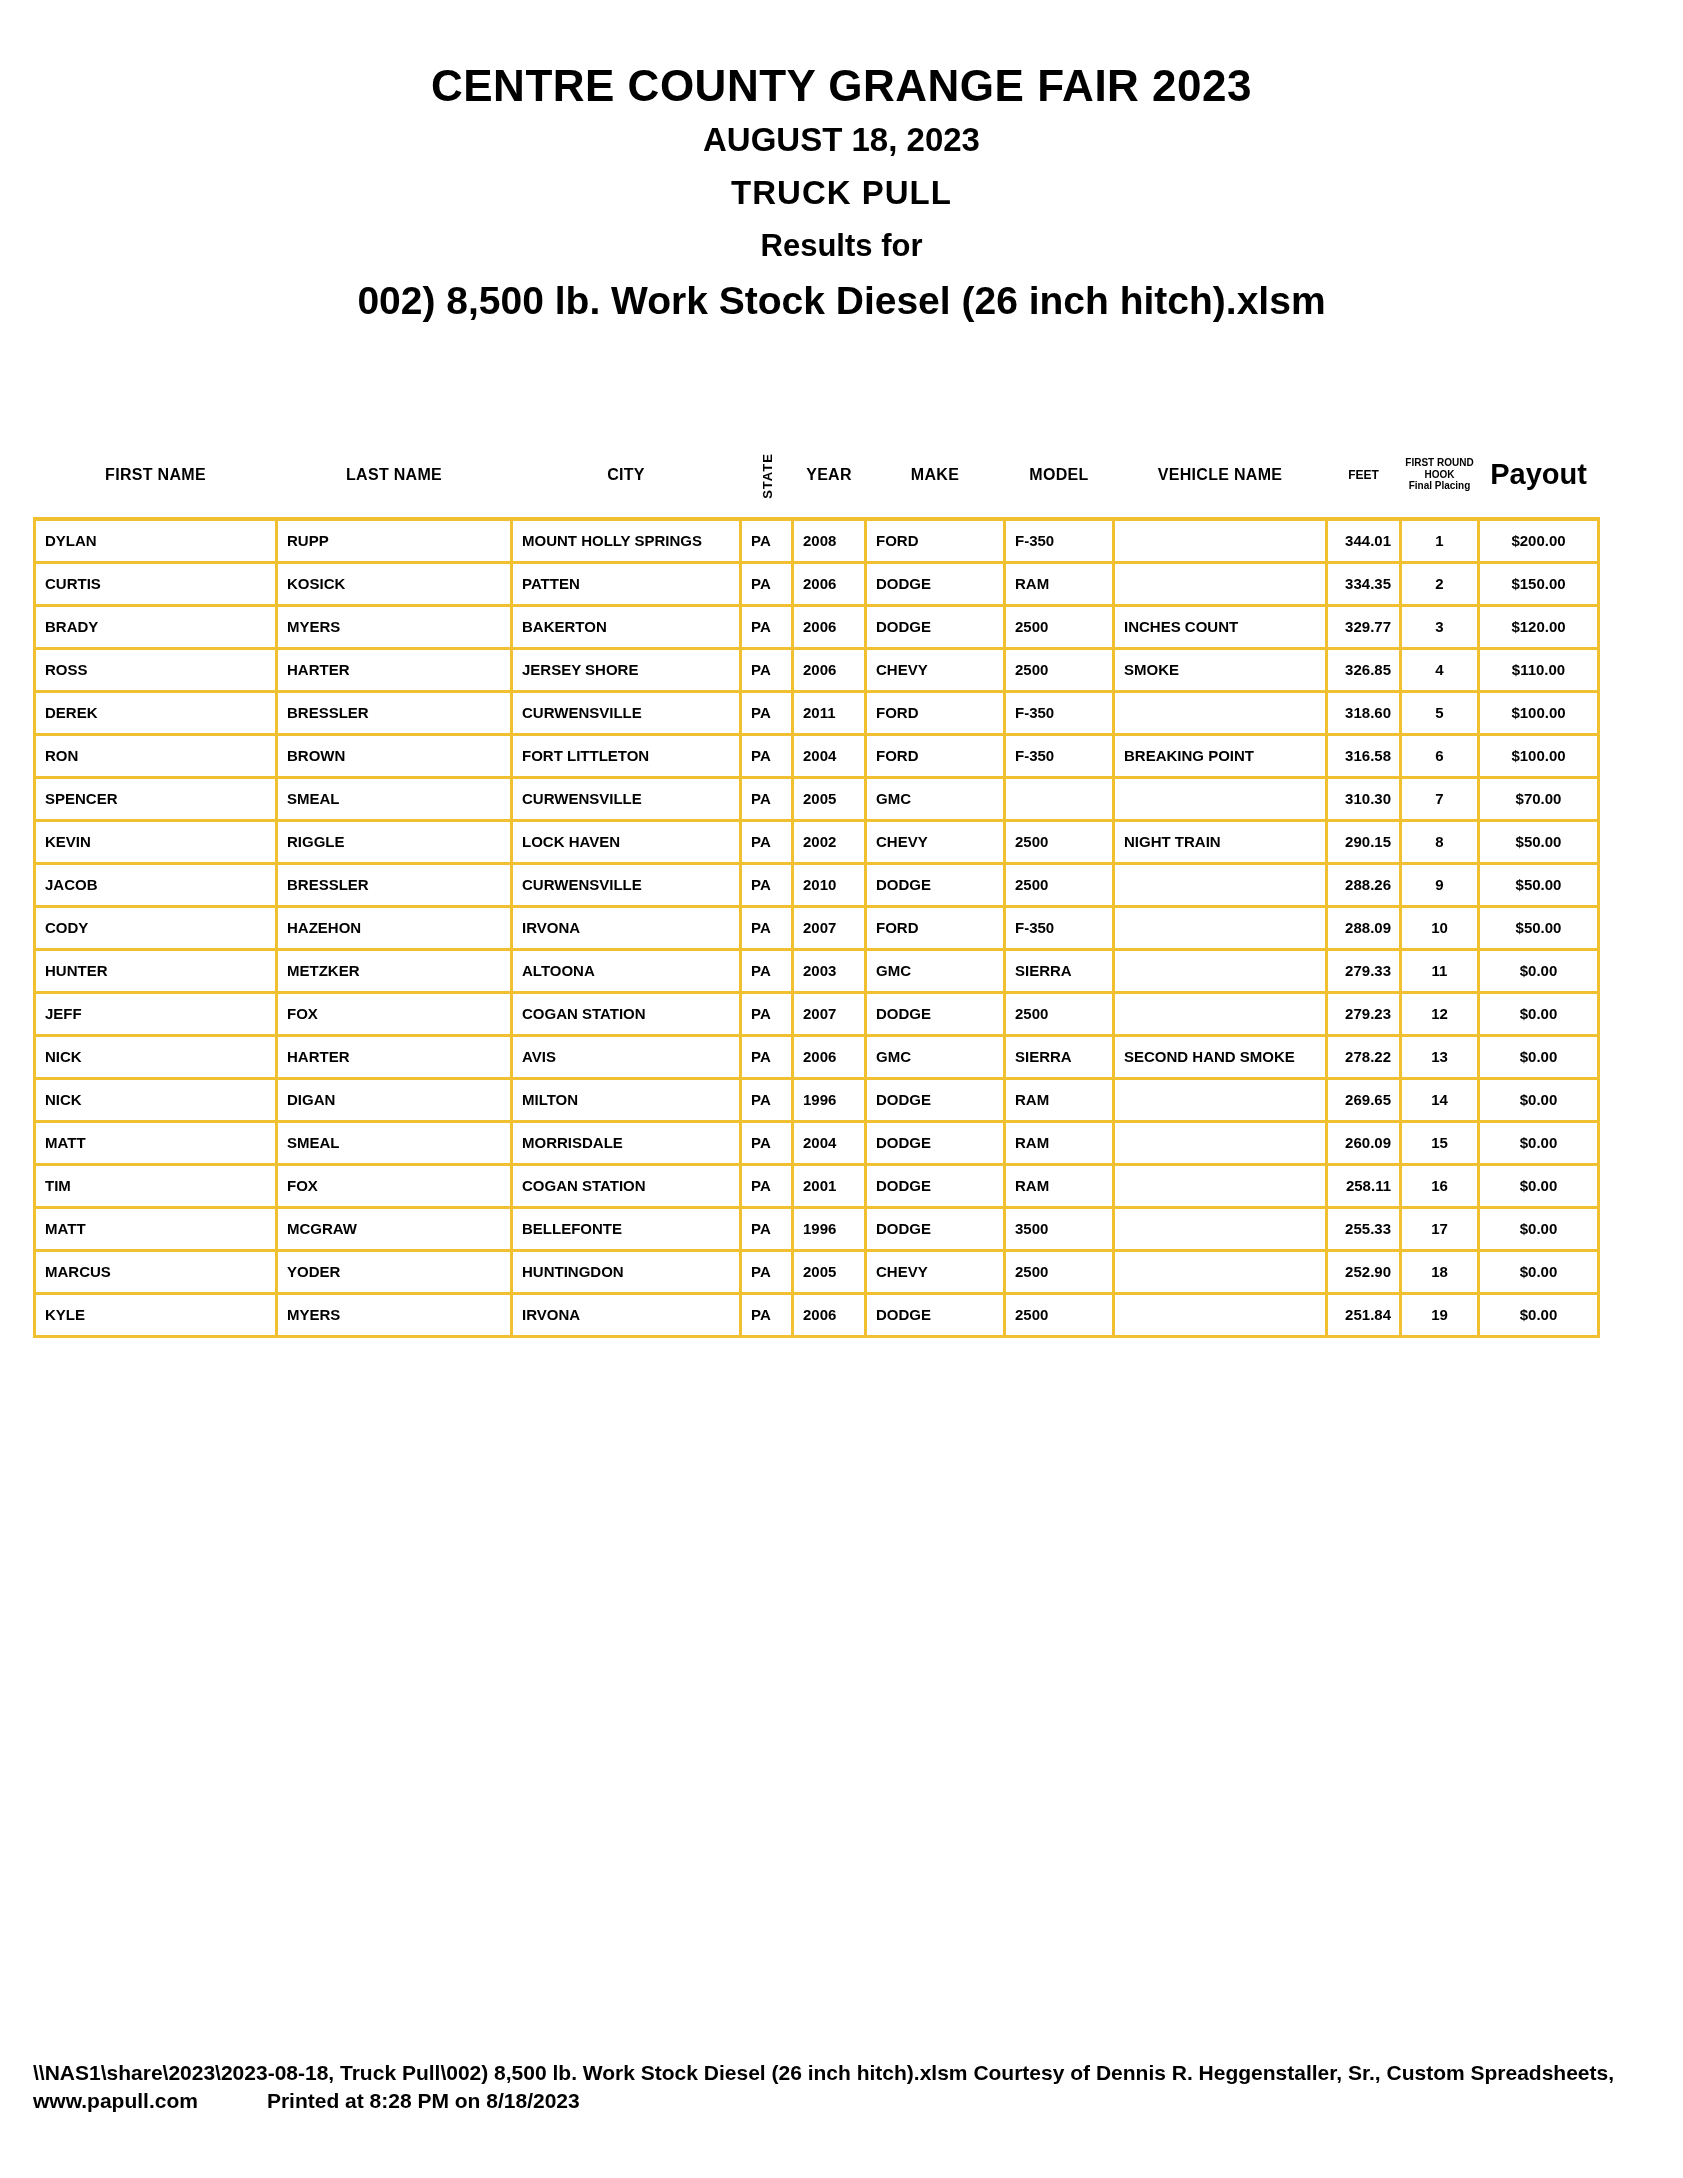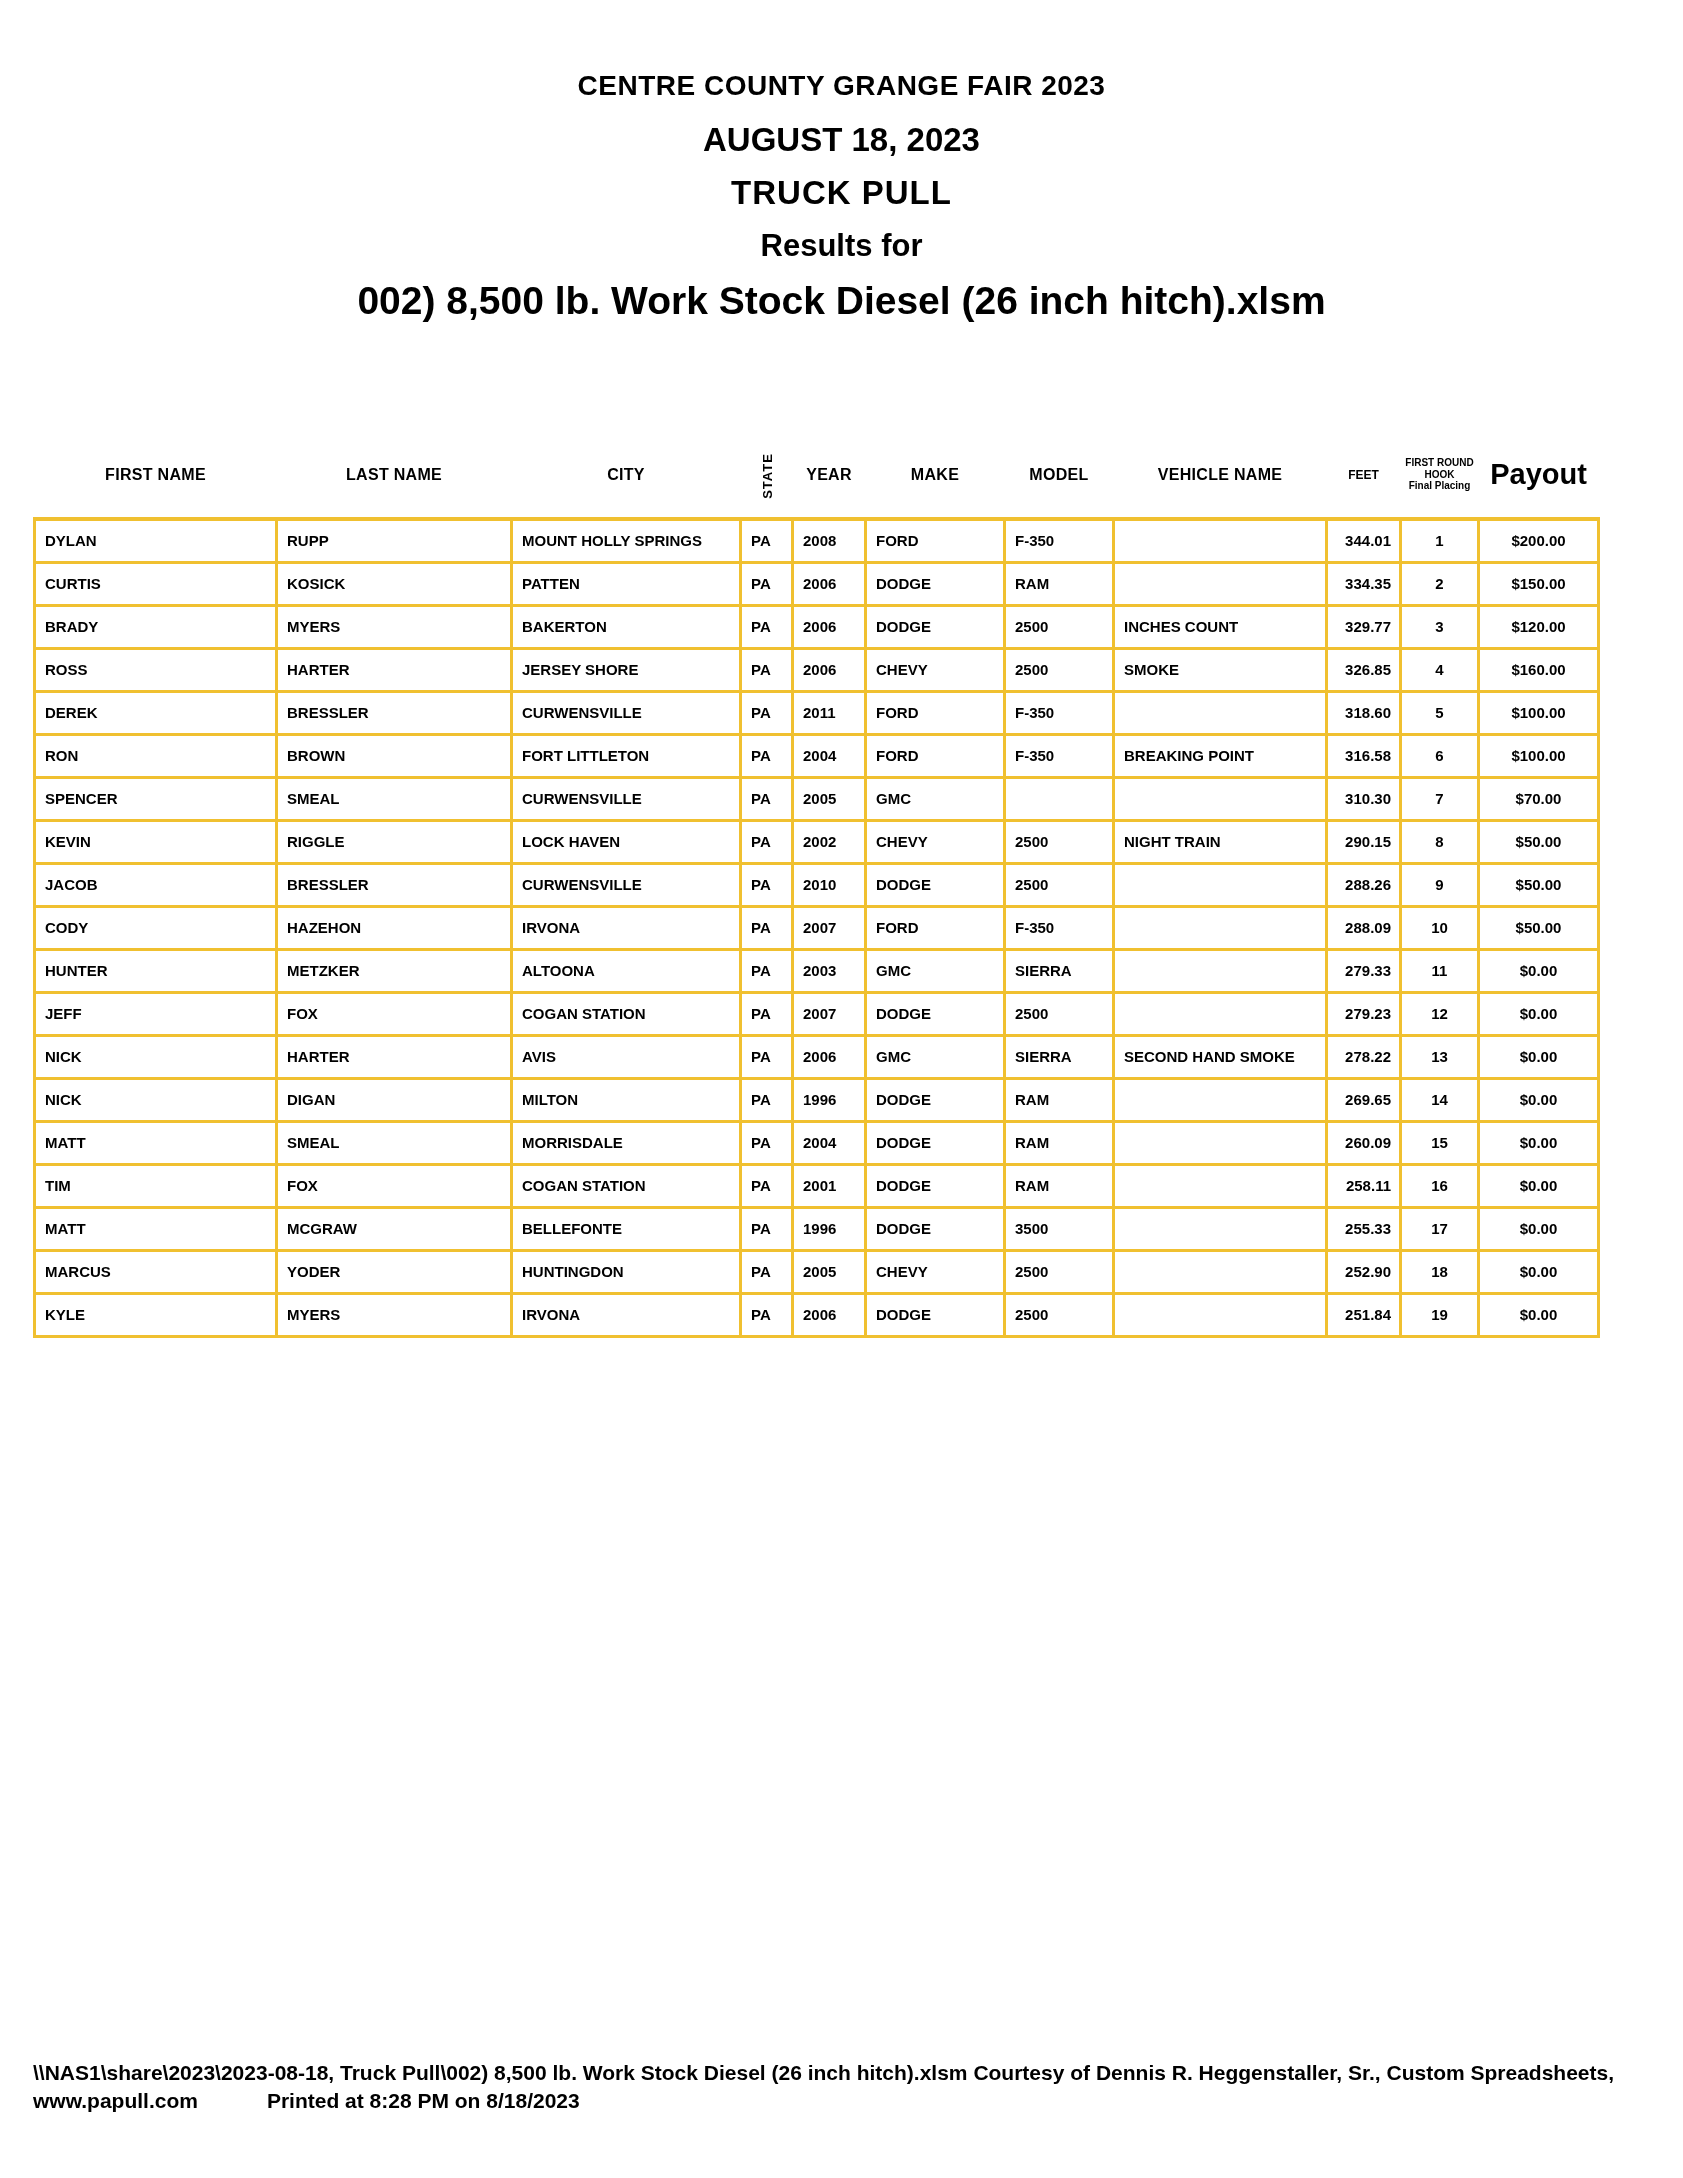--- a/index.html
+++ b/index.html
@@ -7,21 +7,21 @@
     position:relative;
     width:1683px; height:2178px;
     background:#ffffff;
     font-family:"Liberation Sans", sans-serif;
     color:#000;
     overflow:hidden;
   }
 
   
   .titles { position:absolute; top:59px; left:0; width:1683px; text-align:center; font-weight:bold; }
-  .t1 { font-size:28px; line-height:54px; letter-spacing:0.5px; }
+  .t1 { font-size:44px; line-height:54px; letter-spacing:0.5px; }
   .t2 { font-size:33px; line-height:53px; }
   .t3 { font-size:33px; line-height:53px; letter-spacing:1px; }
   .t4 { font-size:31px; line-height:54px; }
   .t5 { font-size:39px; line-height:55px; }
 
   
   .results {
     position:absolute; left:33px; top:432px;
     border-collapse:collapse; table-layout:fixed;
     width:1563px;
@@ -149,21 +149,21 @@
           <td class="c-first">ROSS</td>
           <td class="c-last">HARTER</td>
           <td class="c-city">JERSEY SHORE</td>
           <td class="c-state">PA</td>
           <td class="c-year">2006</td>
           <td class="c-make">CHEVY</td>
           <td class="c-model">2500</td>
           <td class="c-vehicle">SMOKE</td>
           <td class="c-feet">326.85</td>
           <td class="c-hook">4</td>
-          <td class="c-payout">$160.00</td>
+          <td class="c-payout">$110.00</td>
         </tr>
         <tr>
           <td class="c-first">DEREK</td>
           <td class="c-last">BRESSLER</td>
           <td class="c-city">CURWENSVILLE</td>
           <td class="c-state">PA</td>
           <td class="c-year">2011</td>
           <td class="c-make">FORD</td>
           <td class="c-model">F-350</td>
           <td class="c-vehicle"></td>

